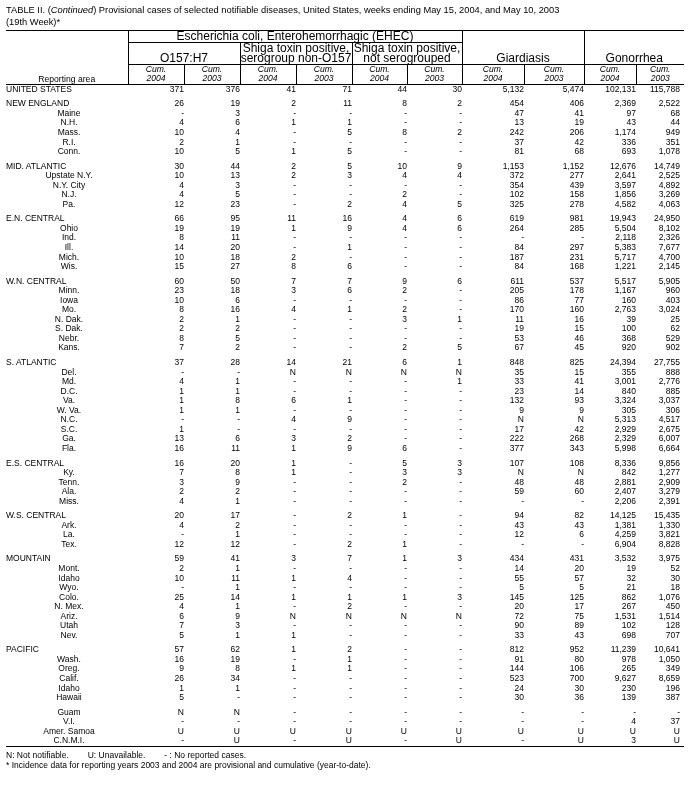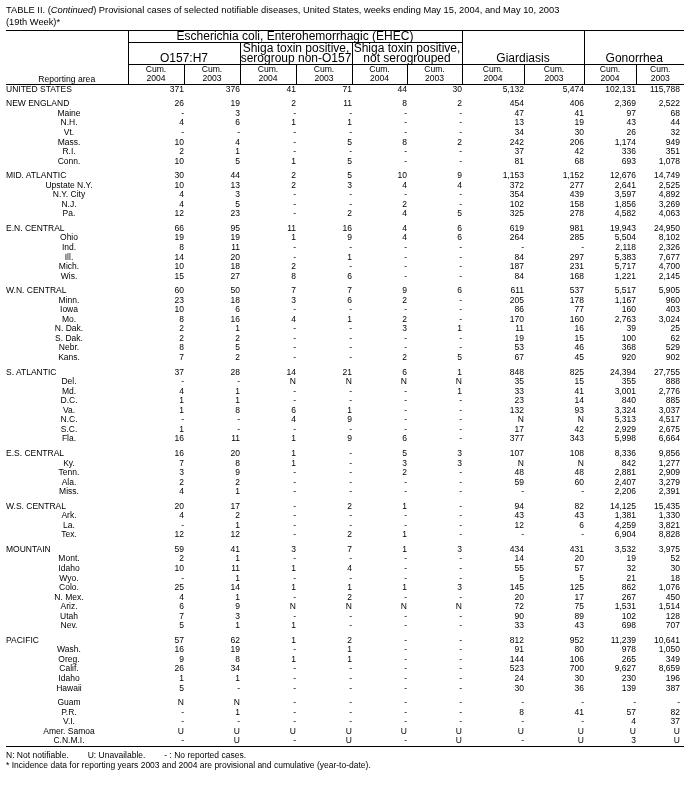--- a/index.html
+++ b/index.html
@@ -57,20 +57,21 @@
     border-bottom: 1px solid #000;
   }
   .vline-l { border-left: 1px solid #000; }
   .vline-r { border-right: 1px solid #000; }
 
   .hdr-cum {
     text-align: center;
     font-size: 8.6px;
     line-height: 9.6px;
     padding-bottom: 1px;
+    font-style: italic;
   }
   .reporting-area-lbl {
     text-align: center;
     font-size: 8.6px;
     padding-left: 2px;
     padding-bottom: 1px;
     vertical-align: bottom;
   }
   .rule-underhdr td { border-bottom: 1.6px solid #000; height: 0; font-size:0; line-height:0;}
 
@@ -269,33 +270,20 @@
           <td class="num">1</td>
           <td class="num">1</td>
           <td class="num">-</td>
           <td class="num">-</td>
           <td class="num">13</td>
           <td class="num">19</td>
           <td class="num">43</td>
           <td class="num lastcol">44</td>
         </tr>
         <tr class="drow">
-          <td class="area sub">Vt.</td>
-          <td class="num">-</td>
-          <td class="num">-</td>
-          <td class="num">-</td>
-          <td class="num">-</td>
-          <td class="num">-</td>
-          <td class="num">-</td>
-          <td class="num">34</td>
-          <td class="num">30</td>
-          <td class="num">26</td>
-          <td class="num lastcol">32</td>
-        </tr>
-        <tr class="drow">
           <td class="area sub">Mass.</td>
           <td class="num">10</td>
           <td class="num">4</td>
           <td class="num">-</td>
           <td class="num">5</td>
           <td class="num">8</td>
           <td class="num">2</td>
           <td class="num">242</td>
           <td class="num">206</td>
           <td class="num">1,174</td>
@@ -645,20 +633,33 @@
           <td class="num">6</td>
           <td class="num">1</td>
           <td class="num">-</td>
           <td class="num">-</td>
           <td class="num">132</td>
           <td class="num">93</td>
           <td class="num">3,324</td>
           <td class="num lastcol">3,037</td>
         </tr>
         <tr class="drow">
+          <td class="area sub">W. Va.</td>
+          <td class="num">1</td>
+          <td class="num">1</td>
+          <td class="num">-</td>
+          <td class="num">-</td>
+          <td class="num">-</td>
+          <td class="num">-</td>
+          <td class="num">9</td>
+          <td class="num">9</td>
+          <td class="num">305</td>
+          <td class="num lastcol">306</td>
+        </tr>
+        <tr class="drow">
           <td class="area sub">N.C.</td>
           <td class="num">-</td>
           <td class="num">-</td>
           <td class="num">4</td>
           <td class="num">9</td>
           <td class="num">-</td>
           <td class="num">-</td>
           <td class="num">N</td>
           <td class="num">N</td>
           <td class="num">5,313</td>
@@ -671,20 +672,33 @@
           <td class="num">-</td>
           <td class="num">-</td>
           <td class="num">-</td>
           <td class="num">-</td>
           <td class="num">17</td>
           <td class="num">42</td>
           <td class="num">2,929</td>
           <td class="num lastcol">2,675</td>
         </tr>
         <tr class="drow">
+          <td class="area sub">Ga.</td>
+          <td class="num">13</td>
+          <td class="num">6</td>
+          <td class="num">3</td>
+          <td class="num">2</td>
+          <td class="num">-</td>
+          <td class="num">-</td>
+          <td class="num">222</td>
+          <td class="num">268</td>
+          <td class="num">2,329</td>
+          <td class="num lastcol">6,007</td>
+        </tr>
+        <tr class="drow">
           <td class="area sub">Fla.</td>
           <td class="num">16</td>
           <td class="num">11</td>
           <td class="num">1</td>
           <td class="num">9</td>
           <td class="num">6</td>
           <td class="num">-</td>
           <td class="num">377</td>
           <td class="num">343</td>
           <td class="num">5,998</td>
@@ -1022,33 +1036,20 @@
           <td class="num">N</td>
           <td class="num">N</td>
           <td class="num">-</td>
           <td class="num">-</td>
           <td class="num">-</td>
           <td class="num">-</td>
           <td class="num">-</td>
           <td class="num">-</td>
           <td class="num">-</td>
           <td class="num lastcol">-</td>
-        </tr>
-        <tr class="drow">
-          <td class="area sub">P.R.</td>
-          <td class="num">-</td>
-          <td class="num">1</td>
-          <td class="num">-</td>
-          <td class="num">-</td>
-          <td class="num">-</td>
-          <td class="num">-</td>
-          <td class="num">8</td>
-          <td class="num">41</td>
-          <td class="num">57</td>
-          <td class="num lastcol">82</td>
         </tr>
         <tr class="drow">
           <td class="area sub">V.I.</td>
           <td class="num">-</td>
           <td class="num">-</td>
           <td class="num">-</td>
           <td class="num">-</td>
           <td class="num">-</td>
           <td class="num">-</td>
           <td class="num">-</td>

